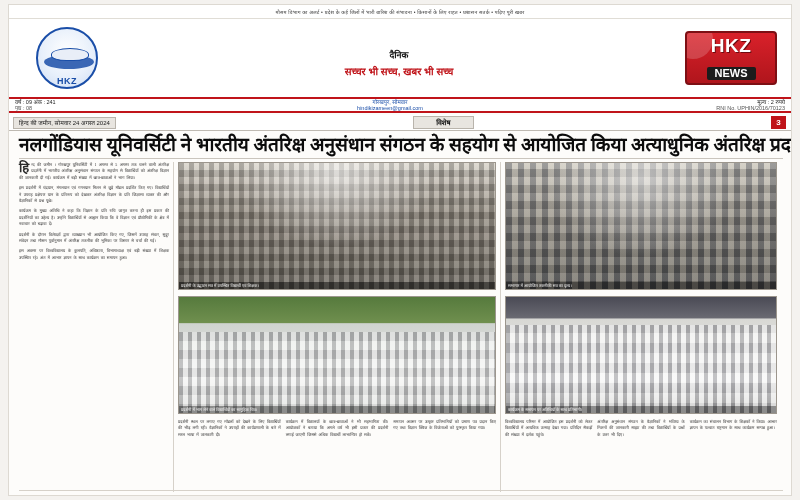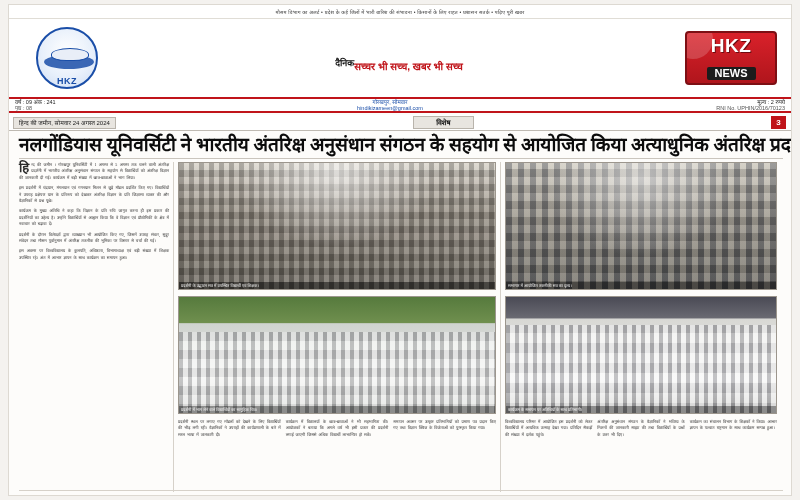--- a/index.html
+++ b/index.html
@@ -69,21 +69,21 @@
     content: "";
     position: absolute; left: 13px; top: 19px;
     width: 36px; height: 11px; border-radius: 50% 50% 40% 40%;
     background: #e9eef7; border: 1px solid #1a4ea8;
   }
   .logo-text-hkz {
     position: absolute; bottom: 1px; left: 50%; transform: translateX(-50%);
     font-weight: bold; font-size: 9px; color: #1a4ea8; letter-spacing: .5px;
   }
   .title-block {
-    flex: 1; display: flex; 
+    flex: 1; display: flex; flex-direction: column;
     align-items: center; justify-content: center;
     padding-top: 12px;
   }
   .kicker {
     font-size: 9px; color: #111; font-weight: bold; line-height: 1;
     margin-bottom: 1px;
   }
   .paper-title {
     font-size: 50px; line-height: 1; font-weight: bold;
     color: #0b0b0b;

